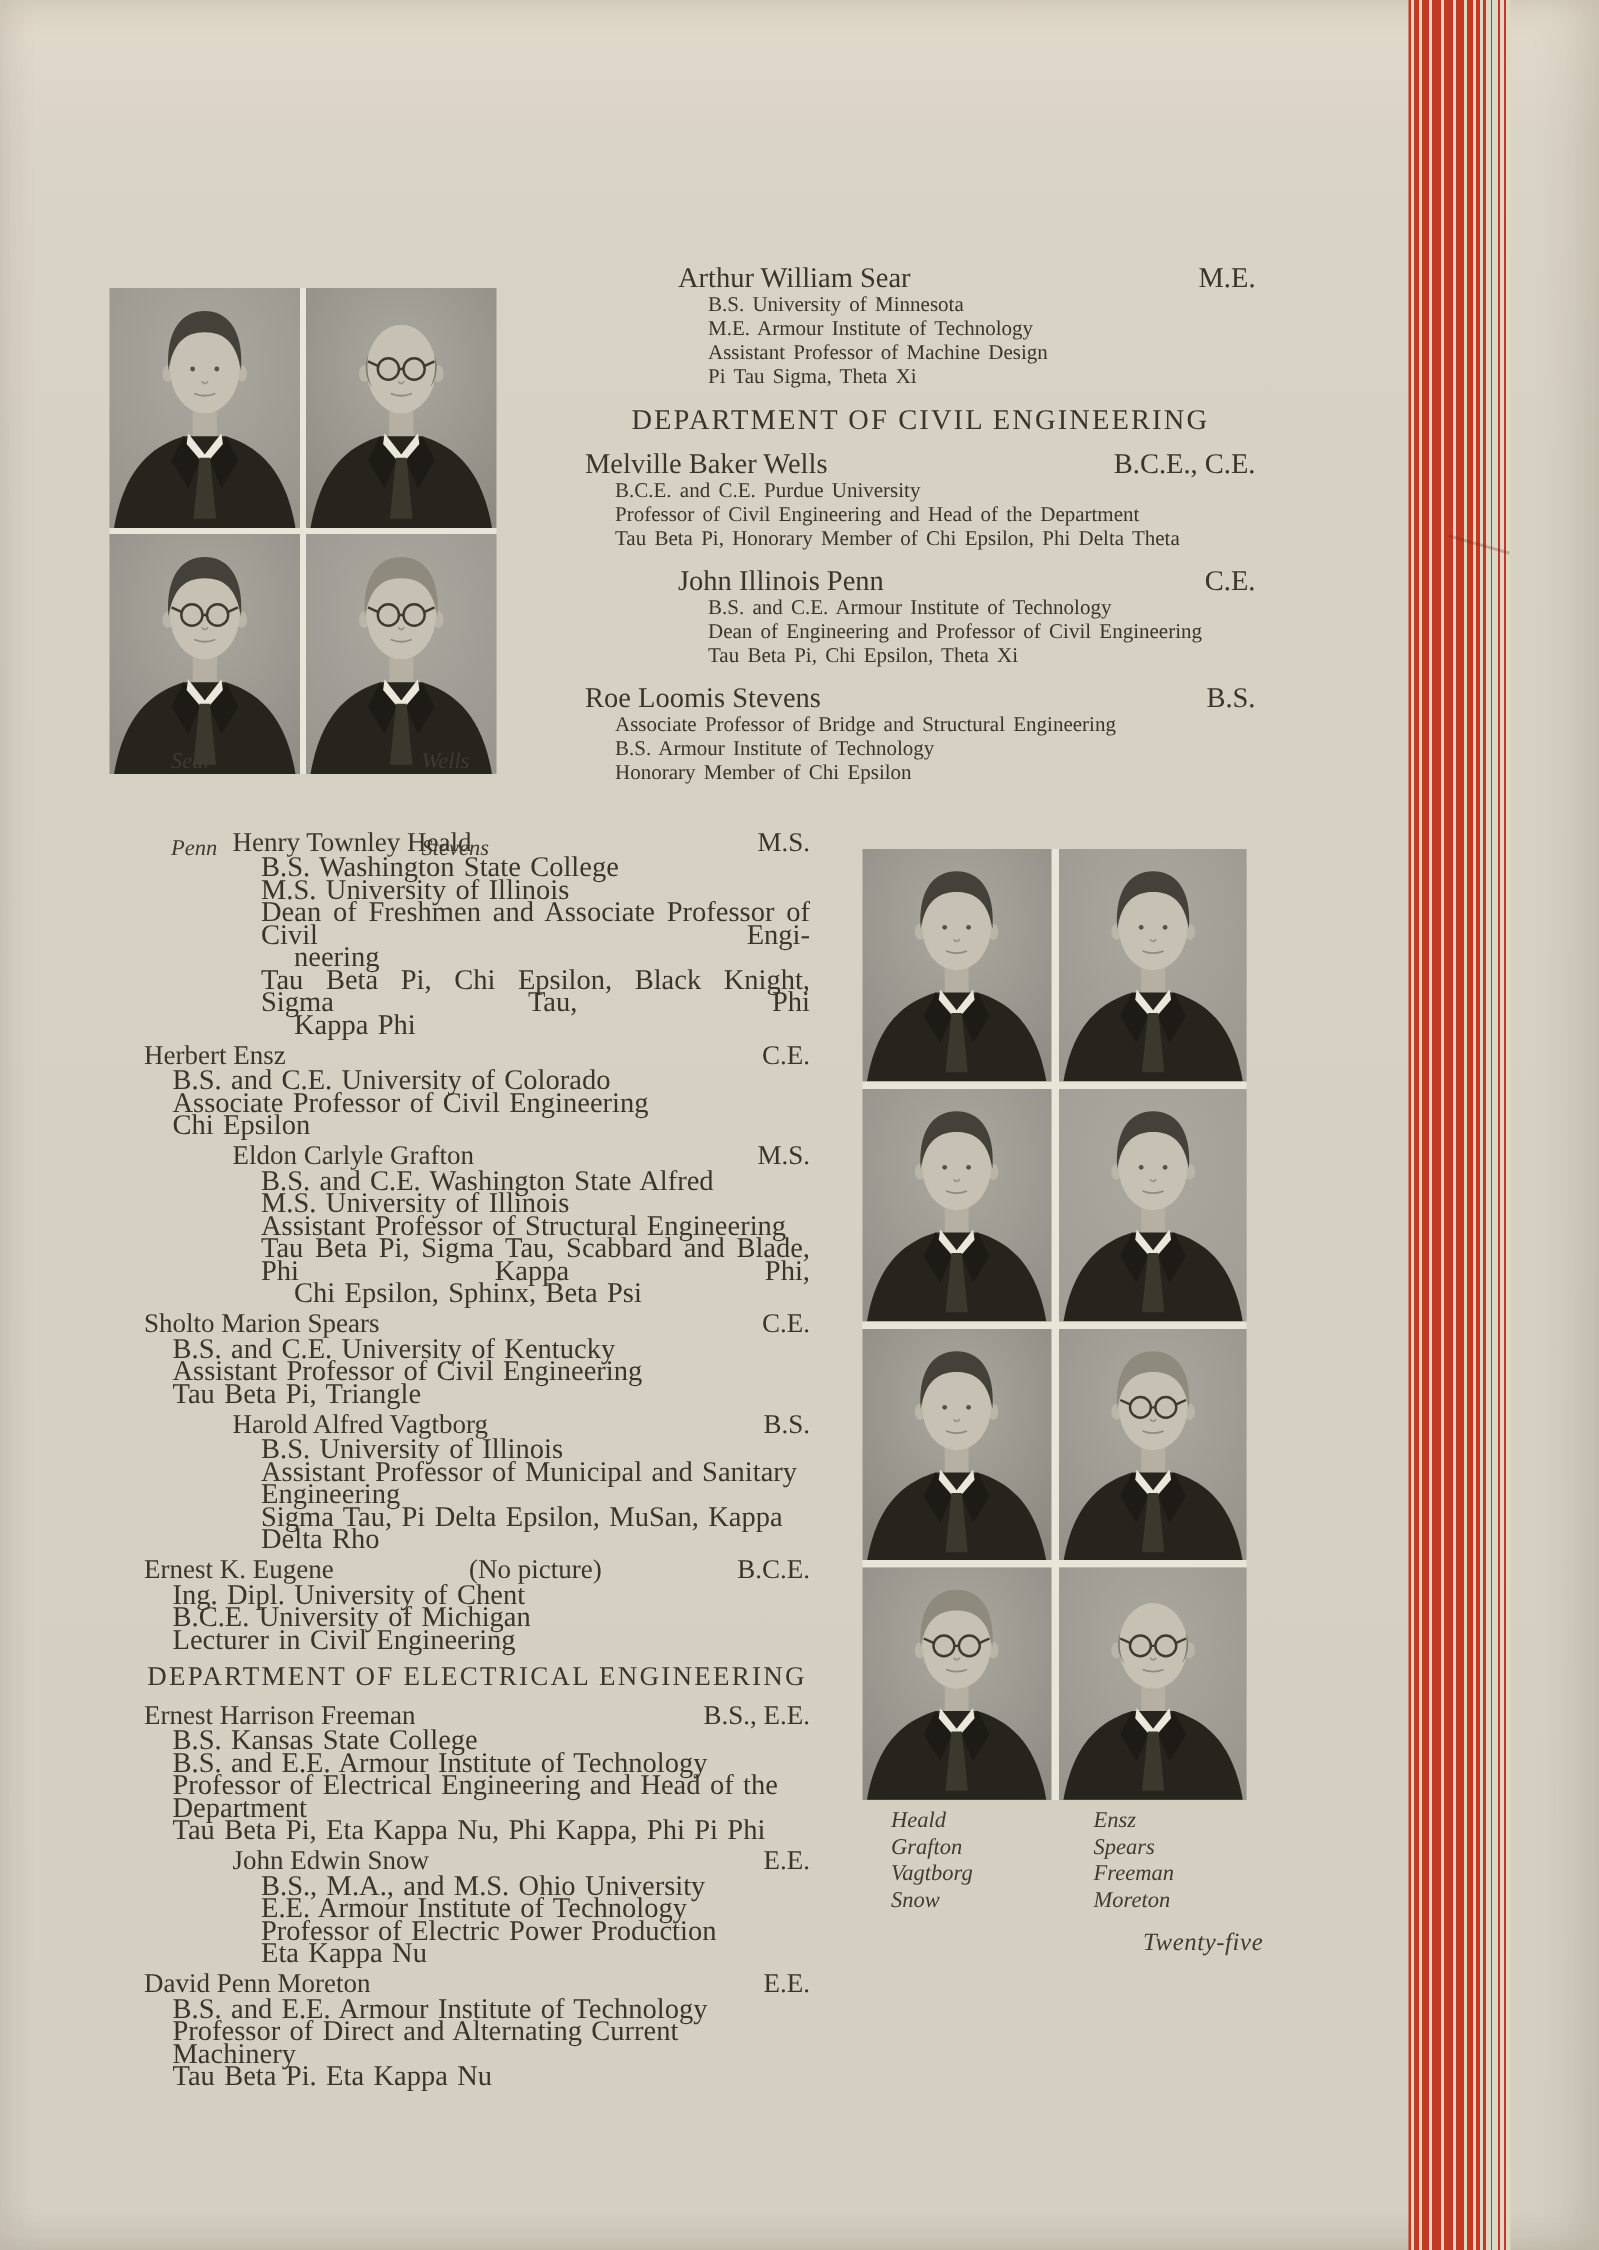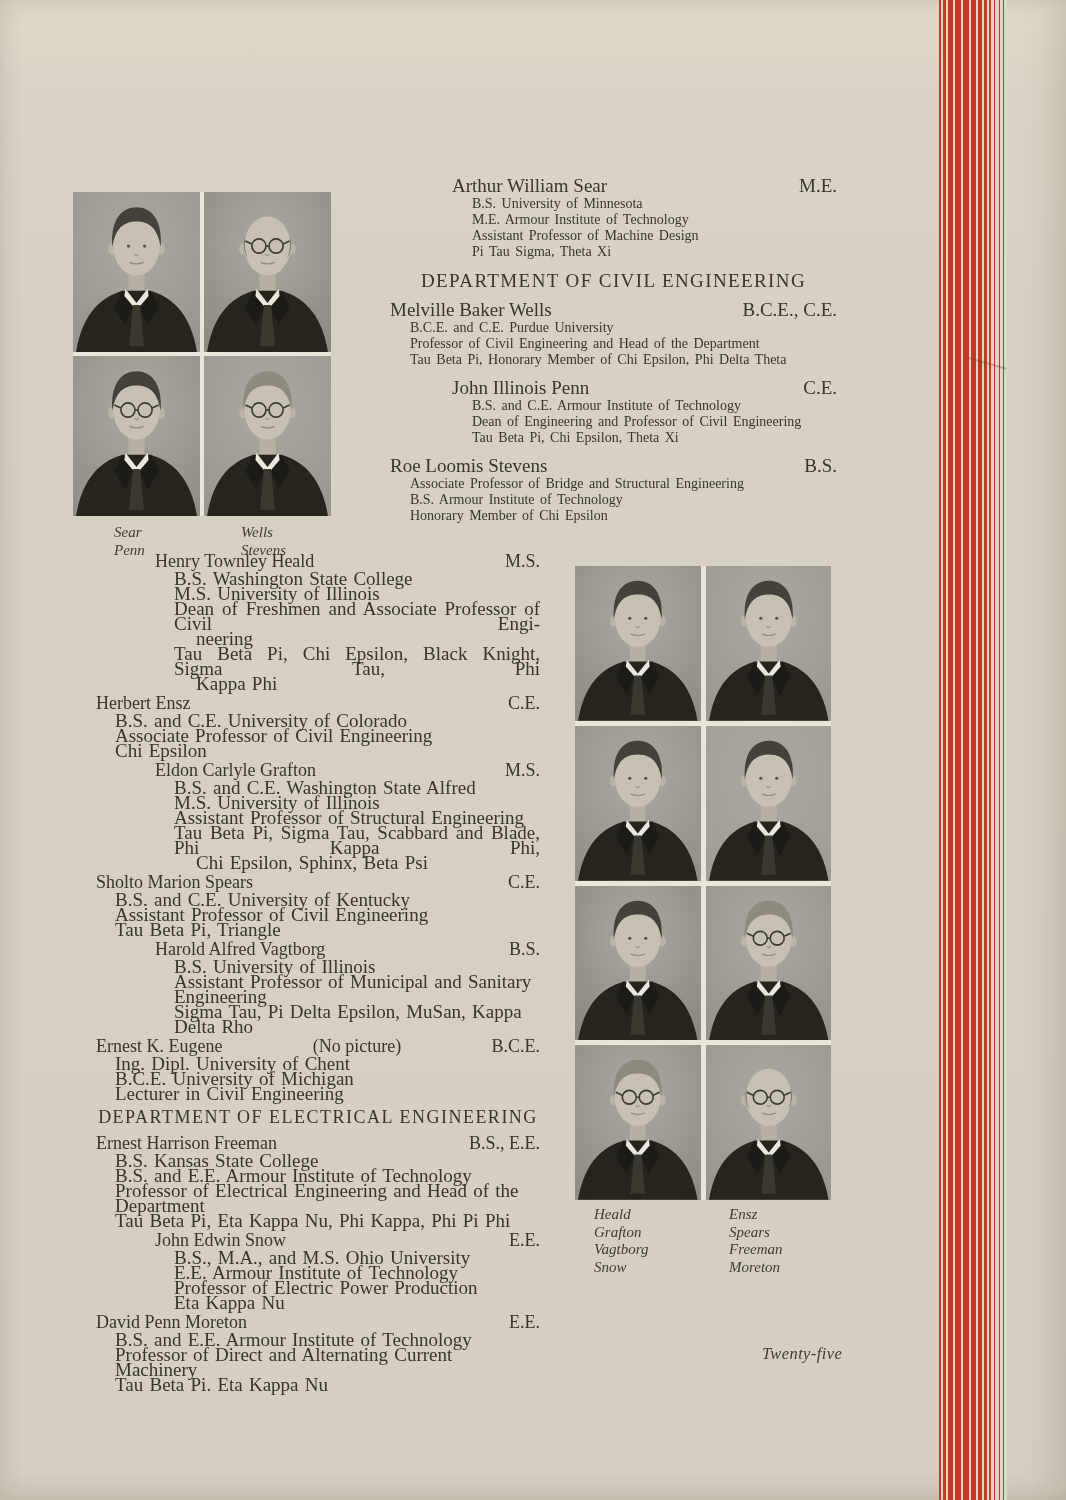--- a/index.html
+++ b/index.html
@@ -29,21 +29,21 @@
   .stripe-band::after{
     content:'';position:absolute;left:26px;top:362px;width:42px;height:2px;
     background:rgba(95,45,28,.28);transform:rotate(16deg);
   }
   .photo-grid{position:absolute;display:grid;background:#e9e5d8;}
   .left-grid{left:73px;top:192px;width:258px;height:324px;grid-template-columns:1fr 1fr;grid-template-rows:1fr 1fr;gap:4px;}
   .right-grid{left:575px;top:566px;width:256px;height:634px;grid-template-columns:1fr 1fr;grid-template-rows:repeat(4,1fr);gap:5px;}
   .photo{overflow:hidden;background:#94918a;}
   .photo svg{width:100%;height:100%;display:block;}
   .caption-grid{position:absolute;display:grid;font-style:italic;font-size:15px;line-height:17.5px;color:#3f3b31;}
-  .left-captions{left:114px;top:524px;grid-template-columns:127px auto;}
+  .left-captions{left:114px;top:500px;grid-template-columns:127px auto;gap:40px;}
   .right-captions{left:594px;top:1206px;grid-template-columns:135px auto;}
   .text-block{position:absolute;}
   .block-a{left:390px;top:176px;width:447px;}
   .block-b{left:73px;top:552px;width:444px;margin-left:23px;}
   .entry-head{display:flex;align-items:baseline;}
   .block-a .entry-head{font-size:19px;line-height:20px;}
   .block-b .entry-head{font-size:18px;line-height:19px;}
   .degree{margin-left:auto;white-space:nowrap;}
   .note{flex:1;text-align:center;}
   .details{padding-left:20px;word-spacing:2px;}
@@ -51,21 +51,21 @@
   .block-b .details{font-size:19px;line-height:15px;padding-left:19px;word-spacing:1.5px;}
   .block-a .entry{margin-bottom:10px;}
   .block-b .entry{margin-bottom:3px;}
   .block-a .entry.indented{padding-left:62px;}
   .block-b .entry.indented{padding-left:59px;}
   .detail.cont{padding-left:22px;}
   .detail.spread{text-align:justify;text-align-last:justify;}
   .dept-heading{font-weight:400;text-align:center;color:#39352c;}
   .block-a .dept-heading{font-size:19px;letter-spacing:1.4px;margin:6px 0 8px;}
   .block-b .dept-heading{font-size:18px;letter-spacing:1.5px;margin:6px 0 6px;}
-  .page-number{position:absolute;left:762px;top:1344px;font-style:italic;font-size:16.5px;letter-spacing:.4px;color:#3f3b31;text-align:center;}
+  .page-number{position:absolute;left:762px;top:1285px;font-style:italic;font-size:16.5px;letter-spacing:.4px;color:#3f3b31;text-align:center;}
 </style>
 </head>
 <body>
 
 <div class="page">
 
   <div class="stripe-band"></div>
 
   <div class="photo-grid left-grid" id="left-photos">
       <div class="photo">

